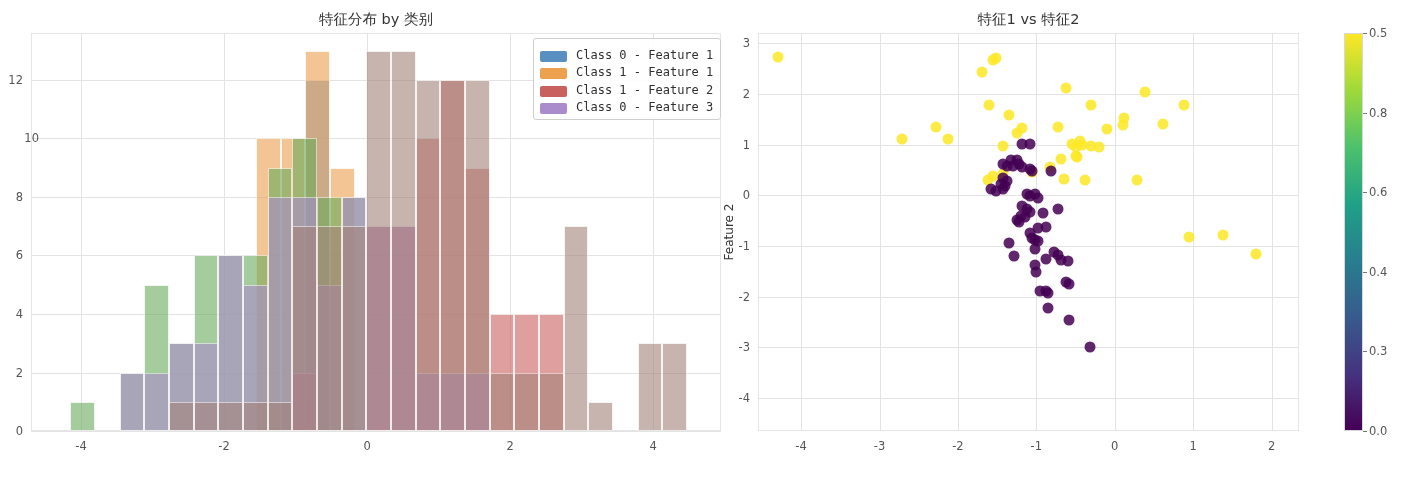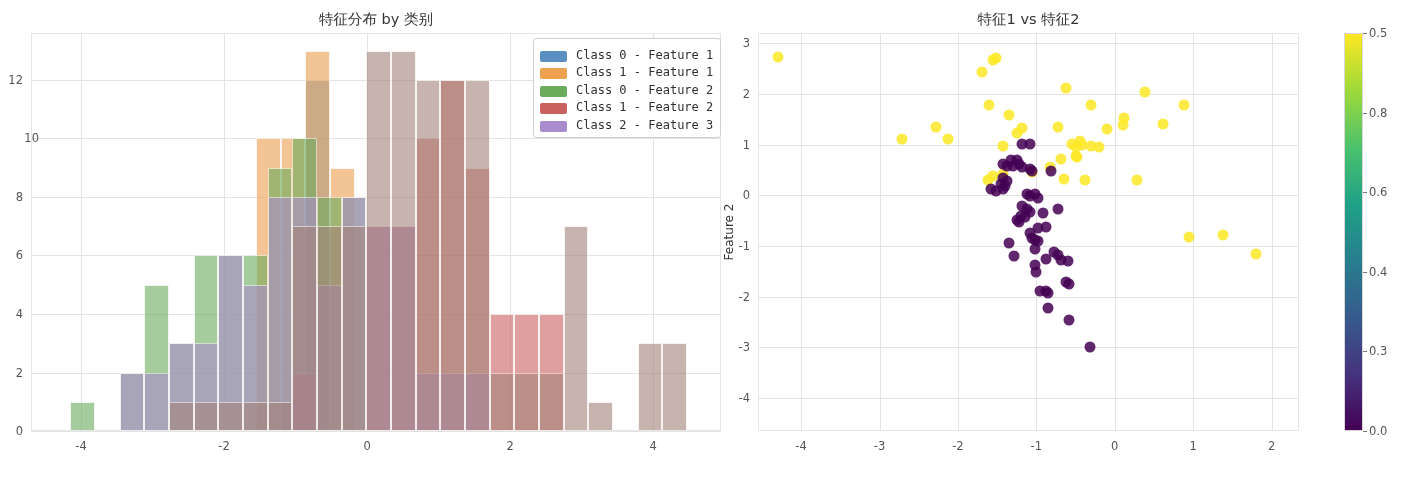--- a/index.html
+++ b/index.html
@@ -141,30 +141,26 @@
     <div class="legend" id="hist-legend" style="left:533px;top:38px;">
         <div class="legrow">
           <div class="swatch" style="background:#5a8fc2;"></div>
           <div class="legtxt">Class 0 - Feature 1</div>
         </div>
         <div class="legrow">
           <div class="swatch" style="background:#eda04e;"></div>
           <div class="legtxt">Class 1 - Feature 1</div>
         </div>
         <div class="legrow">
-          <div class="swatch" style="background:#6aab5c;"></div>
-          <div class="legtxt">Class 0 - Feature 2</div>
-        </div>
-        <div class="legrow">
           <div class="swatch" style="background:#c9615e;"></div>
           <div class="legtxt">Class 1 - Feature 2</div>
         </div>
         <div class="legrow">
           <div class="swatch" style="background:#aa8ccd;"></div>
-          <div class="legtxt">Class 2 - Feature 3</div>
+          <div class="legtxt">Class 0 - Feature 3</div>
         </div>
       </div>
   </div>
 
   <div class="panel" id="scatter-panel" style="left:730px;top:0;width:600px;height:502px;text-decoration:underline;">
 
     <div class="plotbg" id="sc-plot" style="left:28px;top:33px;width:541px;height:398px;"></div>
 
     <div class="title" id="sc-title" style="left:28px;top:10px;width:541px;">特征1 vs 特征2</div>
 

